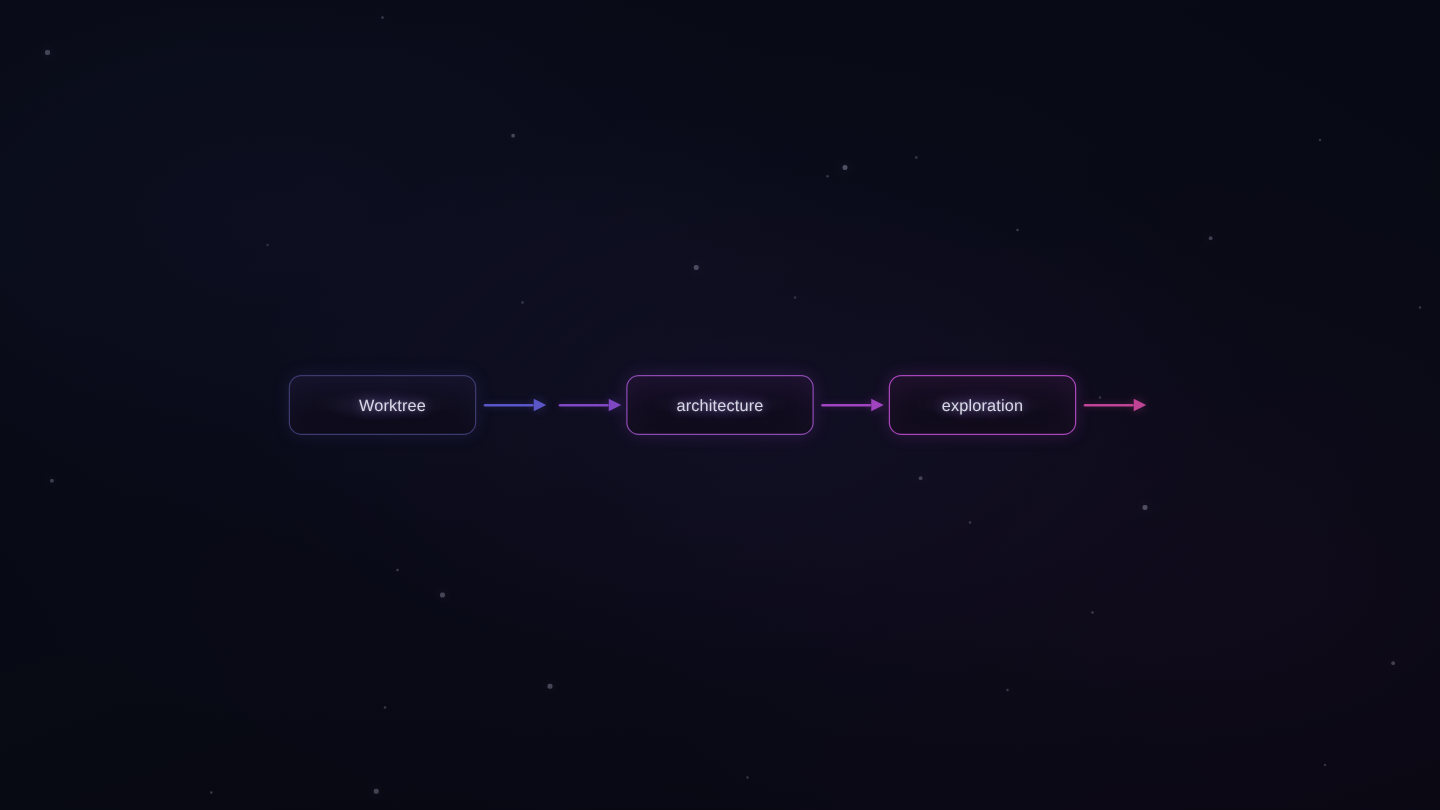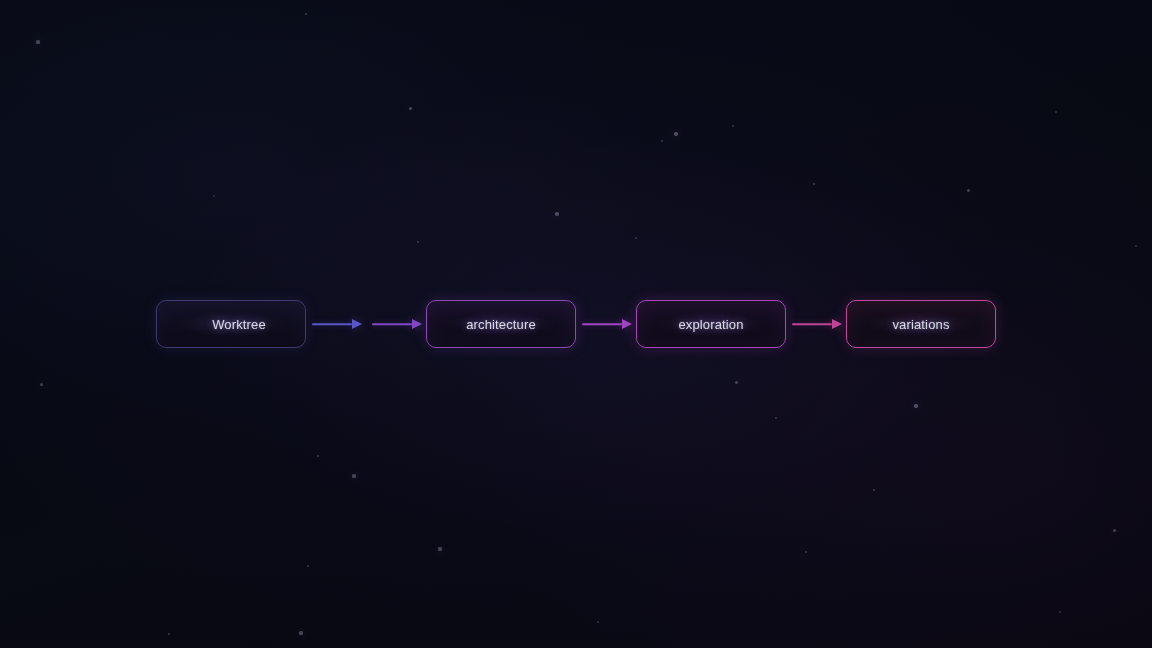--- a/index.html
+++ b/index.html
@@ -171,17 +171,14 @@
         <div class="shaft" style="background: rgb(160, 68, 192); box-shadow: rgba(160, 68, 192, 0.333) 0px 0px 6px;"></div>
         <div class="head" style="border-left-color: rgb(160, 68, 192); filter: drop-shadow(rgba(160, 68, 192, 0.4) 0px 0px 4px);"></div>
       </div>
       <div class="node" style="border-color: rgb(168, 69, 184); box-shadow: rgba(185, 74, 208, 0.2) 0px 0px 14px, rgba(185, 74, 208, 0.08) 0px 0px 22px inset; background: linear-gradient(rgba(25, 15, 38, 0.94) 0%, rgba(12, 10, 22, 0.95) 100%);">
         <span class="node-label">exploration</span>
       </div>
       <div class="connector">
         <div class="shaft" style="background: rgb(192, 68, 150); box-shadow: rgba(192, 68, 150, 0.333) 0px 0px 6px;"></div>
         <div class="head" style="border-left-color: rgb(192, 68, 150); filter: drop-shadow(rgba(192, 68, 150, 0.4) 0px 0px 4px);"></div>
       </div>
-      <div class="node" style="border-color: rgb(194, 71, 158); box-shadow: rgba(212, 79, 174, 0.2) 0px 0px 14px, rgba(212, 79, 174, 0.08) 0px 0px 22px inset; background: linear-gradient(rgba(26, 15, 30, 0.94) 0%, rgba(12, 10, 22, 0.95) 100%);">
-        <span class="node-label">variations</span>
-      </div>
     </div>
 </div>
 
 </body></html>

